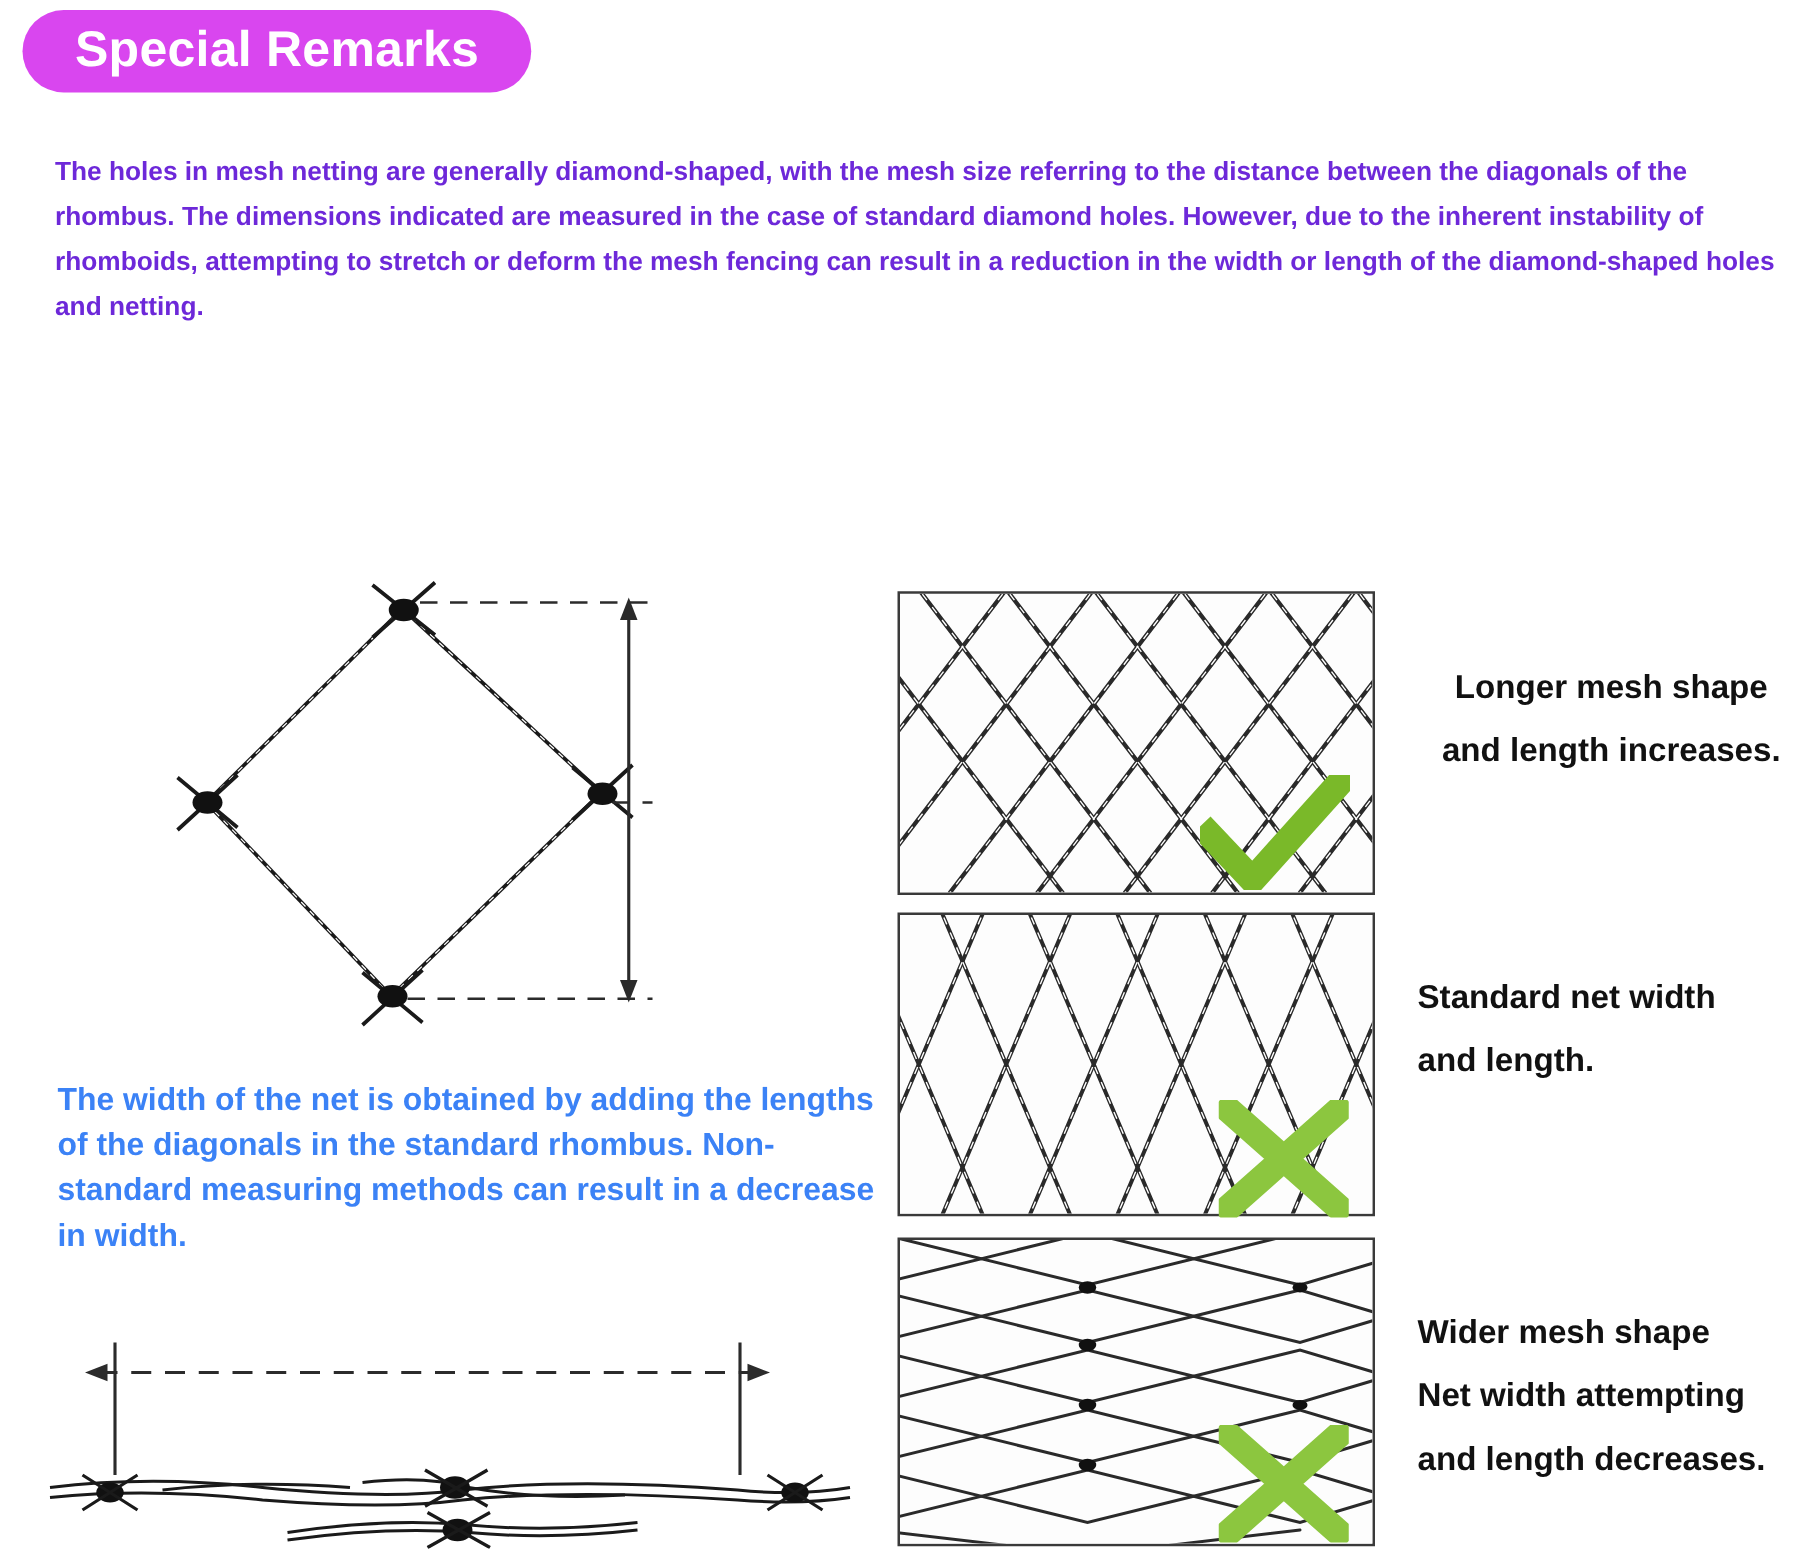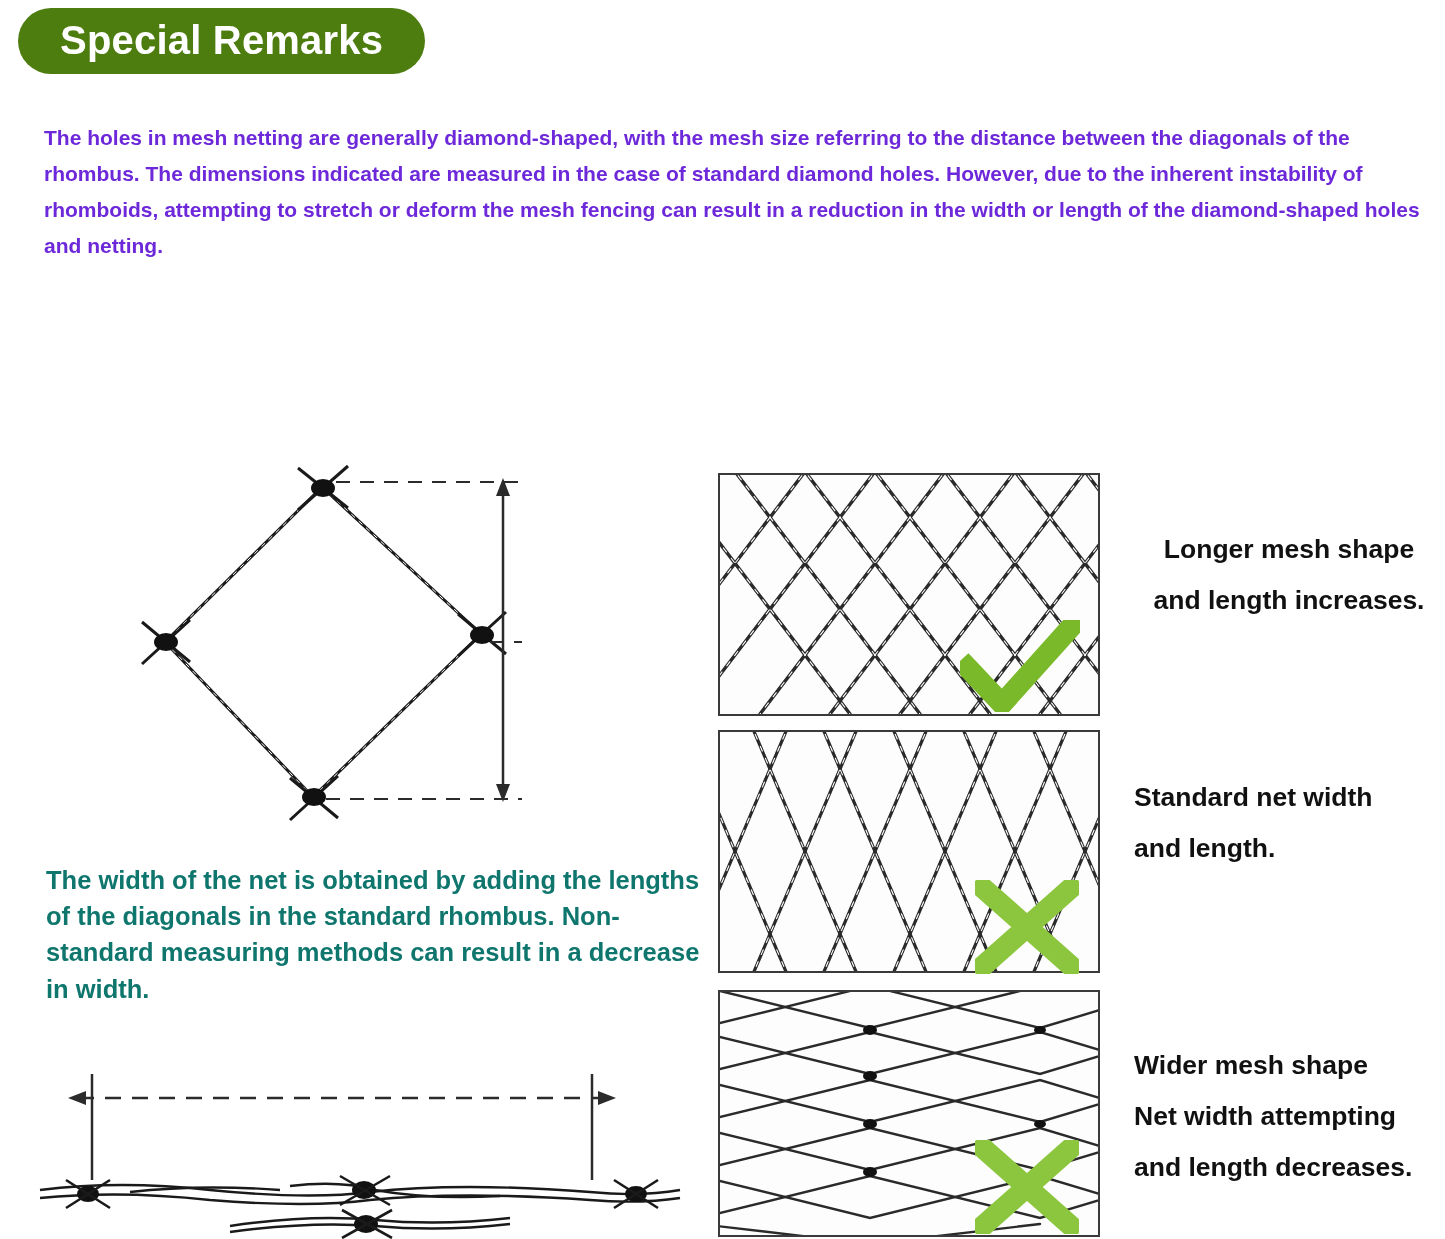--- a/index.html
+++ b/index.html
@@ -14,21 +14,21 @@
     font-family: "Liberation Sans", sans-serif;
     color: #000000;
     overflow: hidden;
   }
 
   
   .badge {
     position: absolute;
     left: 18px;
     top: 8px;
-    background: #4d7c0f;
+    background: #d946ef;
     color: #ffffff;
     border-radius: 34px;
     padding: 10px 42px 12px 42px;
     font-size: 40px;
     font-weight: bold;
     letter-spacing: 0.2px;
     line-height: 1.1;
   }
 
   
@@ -54,21 +54,21 @@
 
   
   .left-caption {
     position: absolute;
     left: 46px;
     top: 862px;
     width: 680px;
     font-size: 25.5px;
     font-weight: bold;
     line-height: 1.42;
-    color: #0f766e;
+    color: #3b82f6;
   }
 
   
   .width-wrap {
     position: absolute;
     left: 30px;
     top: 1040px;
     width: 670px;
     height: 200px;
   }

